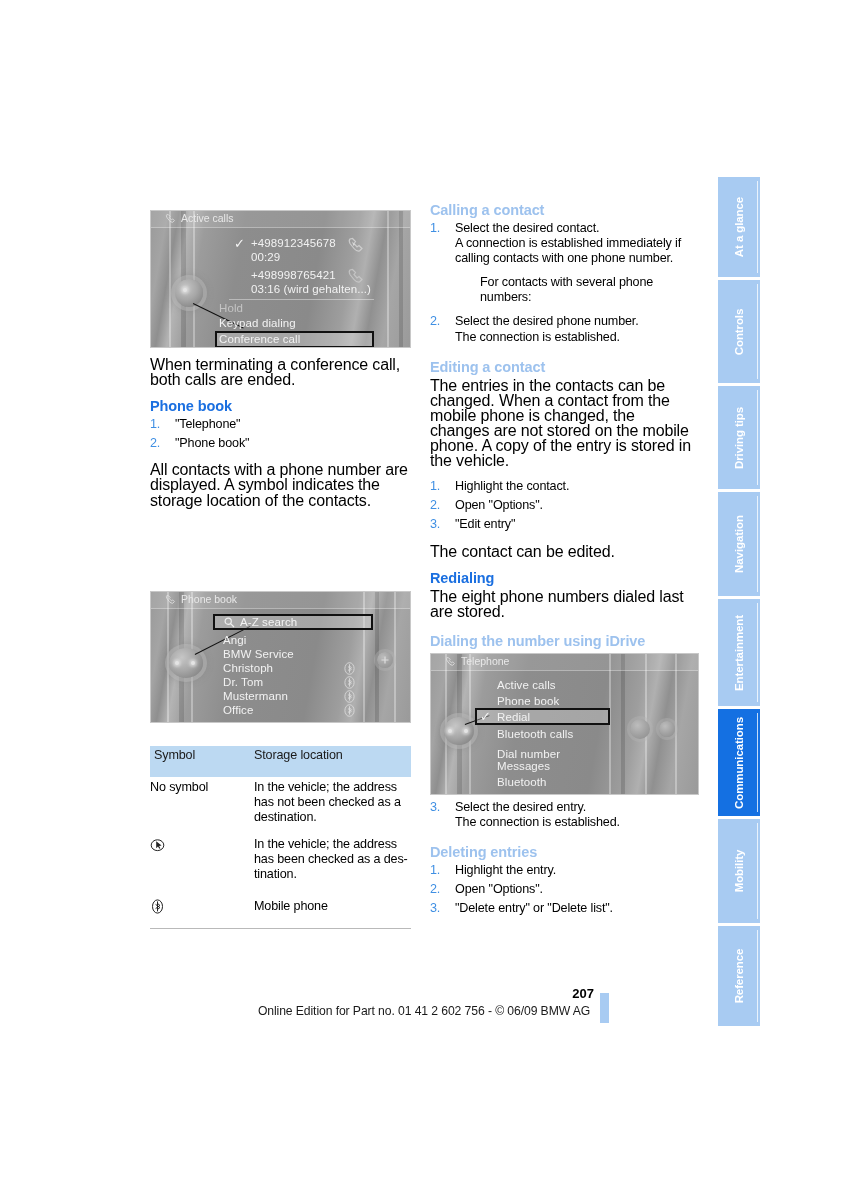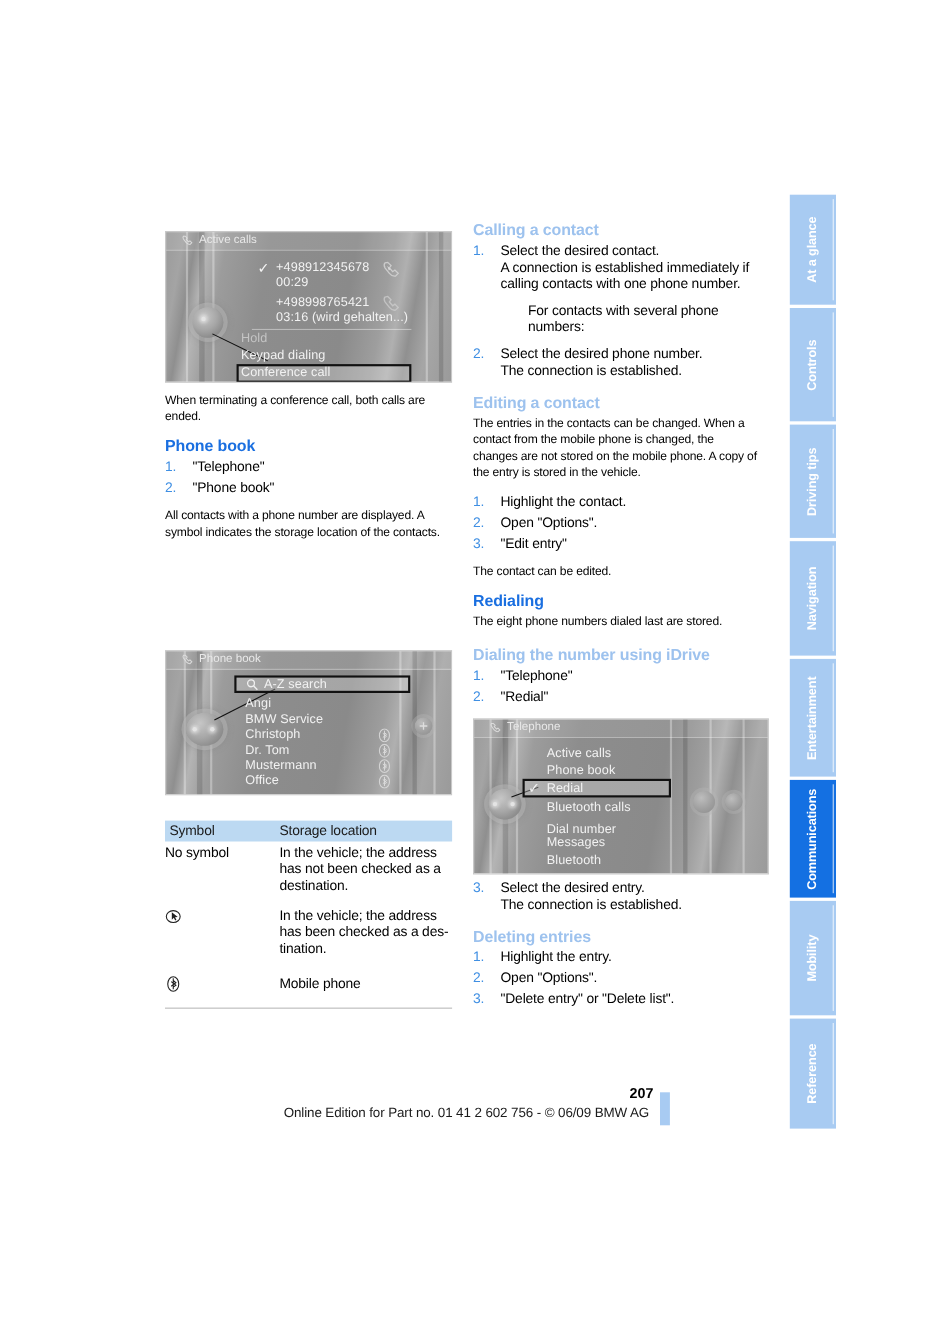--- a/index.html
+++ b/index.html
@@ -42,21 +42,21 @@
   .h-sub {
     font-size: 14.5px;
     font-weight: bold;
     color: #9dc2ee;
     margin: 0 0 3px 0;
     letter-spacing: -0.1px;
   }
 
   
   p.body {
-    font-size: 11px;
+    font-size: 16px;
     line-height: 15.1px;
     margin: 0 0 11px 0;
     color: #000;
     letter-spacing: -0.15px;
   }
 
   
   ol.steps {
     list-style: none;
     margin: 0 0 11px 0;
@@ -197,21 +197,21 @@
   
   .symtable {
     position: absolute;
     left: 150px;
     width: 261px;
     font-size: 12.6px;
     letter-spacing: -0.15px;
   }
   .symtable .thead {
     background: #bcd9f2;
-    height: 19px;
+    height: 31px;
     position: relative;
   }
   .symtable .thead span {
     position: absolute;
     top: 2px;
     color: #1a1a1a;
     font-size: 12.6px;
   }
   .symtable .trow {
     position: relative;

